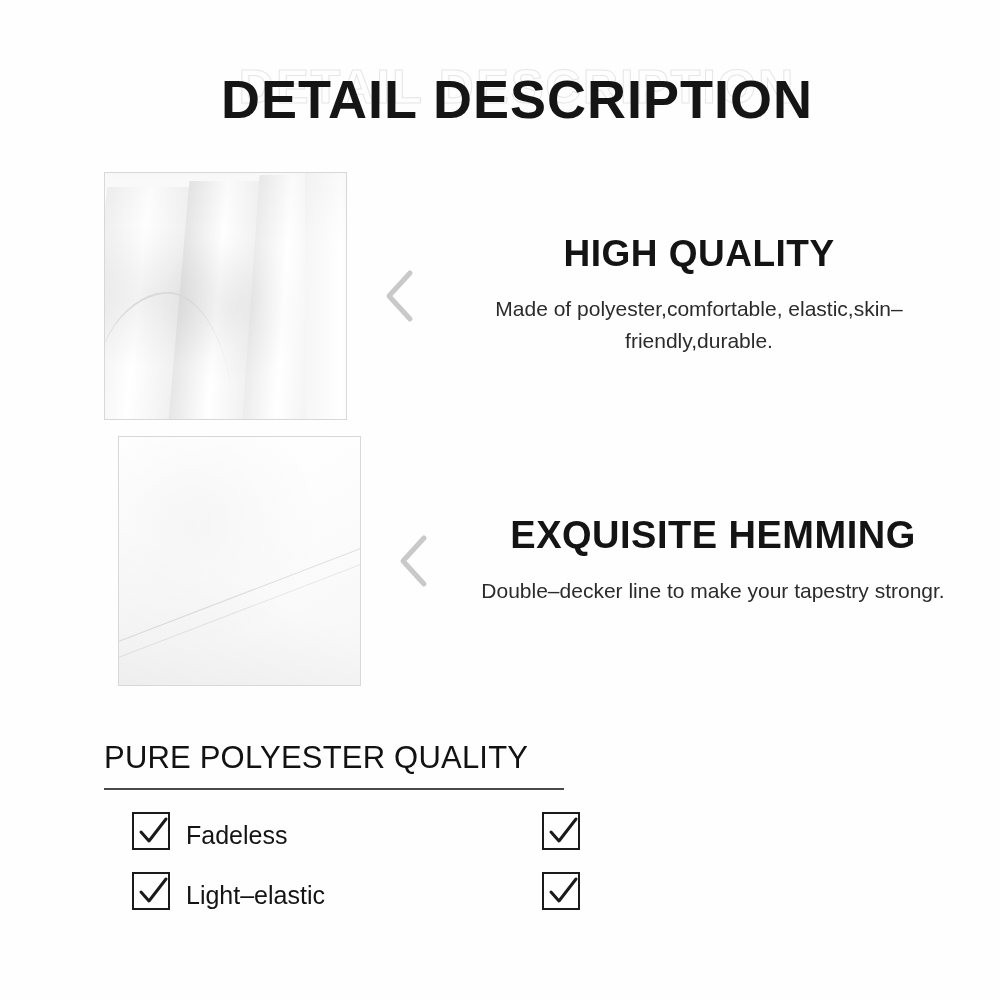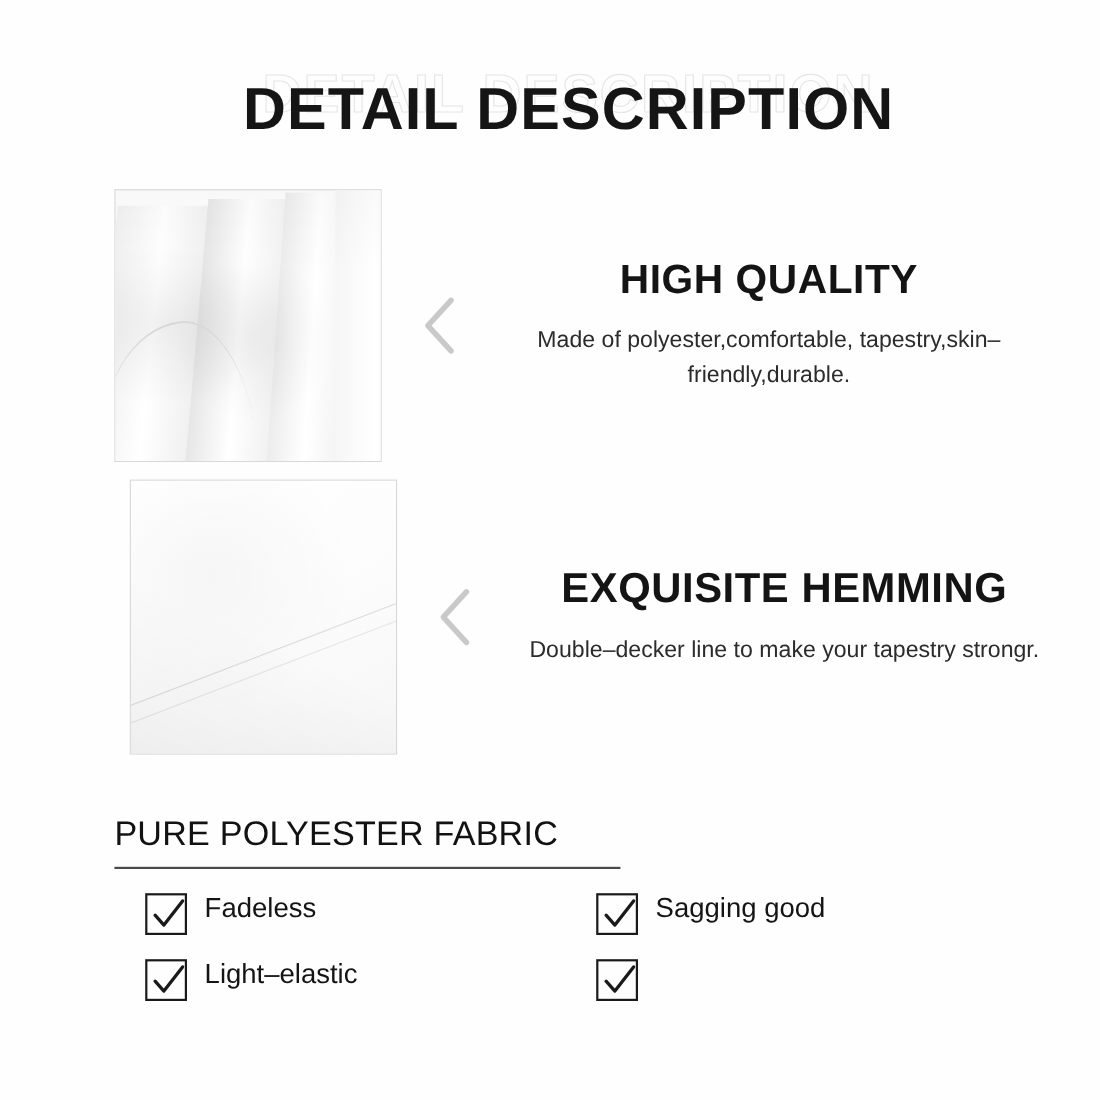--- a/index.html
+++ b/index.html
@@ -179,21 +179,21 @@
     margin-top: 2px;
   }
   .checks {
     margin-top: 22px;
     display: grid;
     grid-template-columns: 410px 410px;
     row-gap: 22px;
   }
   .check-item {
     display: flex;
-    align-items: flex-start;
+    align-items: flex-end;
     padding-left: 28px;
   }
   .checkbox {
     width: 38px;
     height: 38px;
     border: 2px solid #1a1a1a;
     position: relative;
     flex: none;
   }
   .checkbox svg { position: absolute; left: 3px; top: 2px; }
@@ -224,21 +224,21 @@
       <div class="hem-curve"></div>
       <div class="fold-shadow"></div>
     </div>
     <div class="chevron">
       <svg width="34" height="54" viewBox="0 0 34 54" aria-hidden="true">
         <polyline points="28,4 7,27 28,50" fill="none" stroke="#c9c9c9" stroke-width="5" stroke-linecap="round" stroke-linejoin="round"></polyline>
       </svg>
     </div>
     <div class="text-col">
       <div class="feature-title">HIGH QUALITY</div>
-      <div class="feature-desc">Made of polyester,comfortable, tapestry,skin–friendly,durable.</div>
+      <div class="feature-desc">Made of polyester,comfortable, elastic,skin–friendly,durable.</div>
     </div>
   </div>
 
   <div class="feature feature-2">
     <div class="photo photo-2">
       <div class="hem-bg"></div>
       <div class="hem-line-a"></div>
       <div class="hem-line-b"></div>
       <div class="hem-shade"></div>
     </div>
@@ -247,40 +247,39 @@
         <polyline points="28,4 7,27 28,50" fill="none" stroke="#c9c9c9" stroke-width="5" stroke-linecap="round" stroke-linejoin="round"></polyline>
       </svg>
     </div>
     <div class="text-col">
       <div class="feature-title wide">EXQUISITE HEMMING</div>
       <div class="feature-desc">Double–decker line to make your tapestry strongr.</div>
     </div>
   </div>
 
   <div class="bottom">
-    <div class="section-title">PURE POLYESTER FABRIC</div>
+    <div class="section-title">PURE POLYESTER QUALITY</div>
     <div class="section-rule"></div>
 
     <div class="checks">
       <div class="check-item">
         <span class="checkbox">
           <svg width="32" height="32" viewBox="0 0 32 32" aria-hidden="true">
             <polyline points="4,16 12,25 29,3" fill="none" stroke="#1a1a1a" stroke-width="3" stroke-linecap="round" stroke-linejoin="round"></polyline>
           </svg>
         </span>
         <span class="check-label">Fadeless</span>
       </div>
 
       <div class="check-item">
         <span class="checkbox">
           <svg width="32" height="32" viewBox="0 0 32 32" aria-hidden="true">
             <polyline points="4,16 12,25 29,3" fill="none" stroke="#1a1a1a" stroke-width="3" stroke-linecap="round" stroke-linejoin="round"></polyline>
           </svg>
         </span>
-        <span class="check-label">Sagging good</span>
       </div>
 
       <div class="check-item">
         <span class="checkbox">
           <svg width="32" height="32" viewBox="0 0 32 32" aria-hidden="true">
             <polyline points="4,16 12,25 29,3" fill="none" stroke="#1a1a1a" stroke-width="3" stroke-linecap="round" stroke-linejoin="round"></polyline>
           </svg>
         </span>
         <span class="check-label">Light–elastic</span>
       </div>

